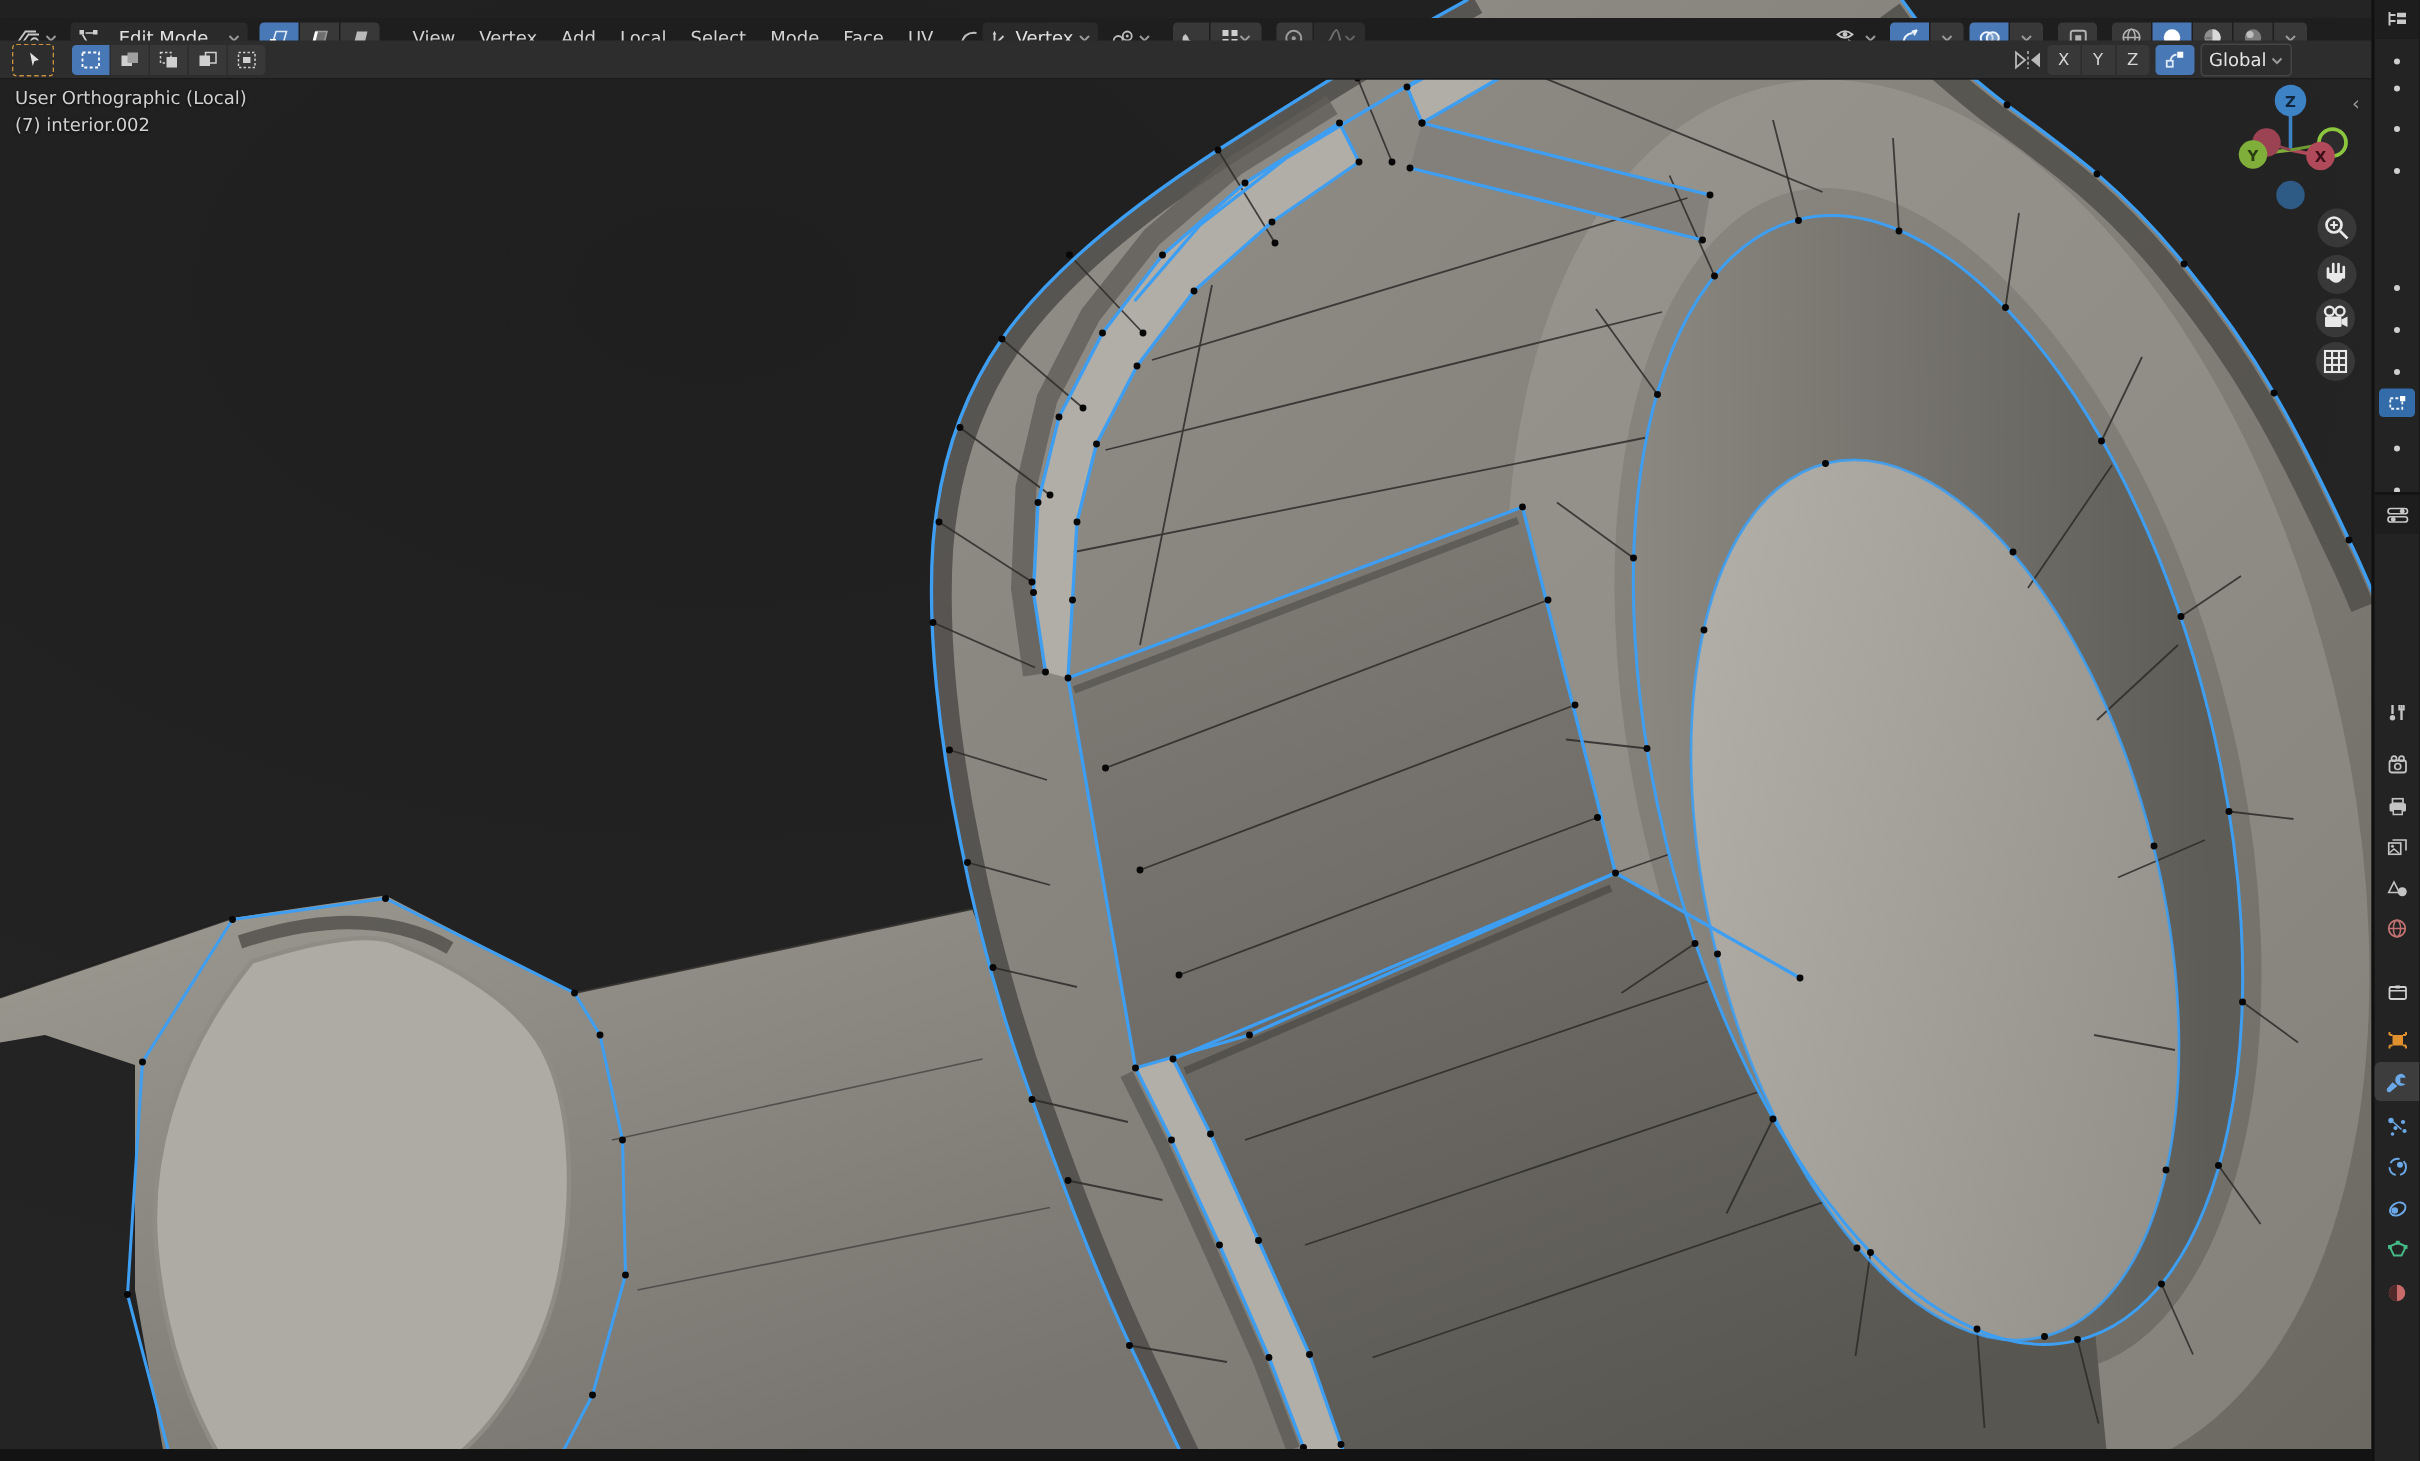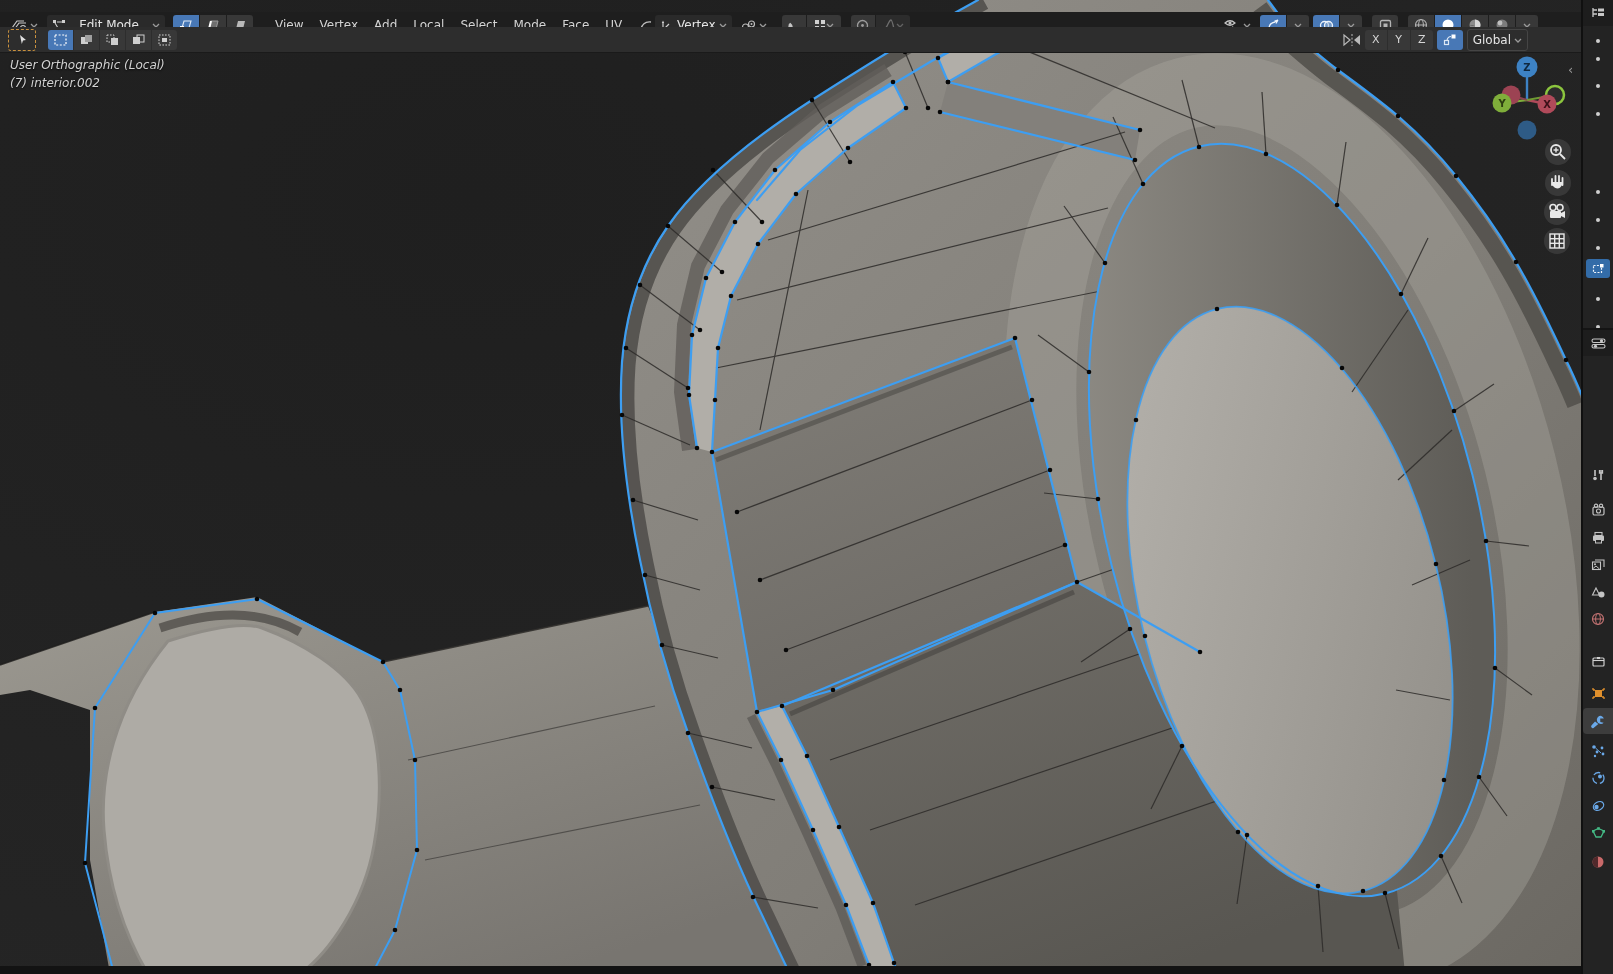--- a/index.html
+++ b/index.html
@@ -20,21 +20,21 @@
   .chev{width:8px;height:8px;flex:0 0 auto;}
   .tgl{width:26px;height:20px;display:flex;align-items:center;justify-content:center;
        background:#383838;border-radius:0;}
   .tgl.first{border-radius:3px 0 0 3px}.tgl.last{border-radius:0 3px 3px 0}
   .tgl.on{background:#4878b6;}
   .seg{display:flex;gap:1px}
   .blue{background:#4878b6 !important;}
   .ico{display:block}
   
   .ovl{position:absolute;left:10px;z-index:10;font-size:12px;color:#d2d2d2;
-       text-shadow:0 1px 2px rgba(0,0,0,.8);font-style:italic;}
+       text-shadow:0 1px 2px rgba(0,0,0,.8);}
   
   .rpanel{position:absolute;right:0;top:0;width:30px;height:974px;background:#232323;
           border-left:2px solid #101010;z-index:30;}
   .rphead{position:absolute;left:0;top:0;width:30px;height:26px;background:#1d1d1d;
           display:flex;align-items:center;justify-content:center;}
   .dot{position:absolute;left:13px;width:4px;height:4px;border-radius:50%;background:#cfcfcf;}
   .activerow{position:absolute;left:3px;width:24px;height:19px;background:#336ca8;
              border-radius:3px;display:flex;align-items:center;justify-content:center;}
   .propsep{position:absolute;left:0;top:328px;width:30px;height:2px;background:#141414;}
   .prophead{position:absolute;left:0;top:330px;width:30px;height:26px;background:#1d1d1d;

